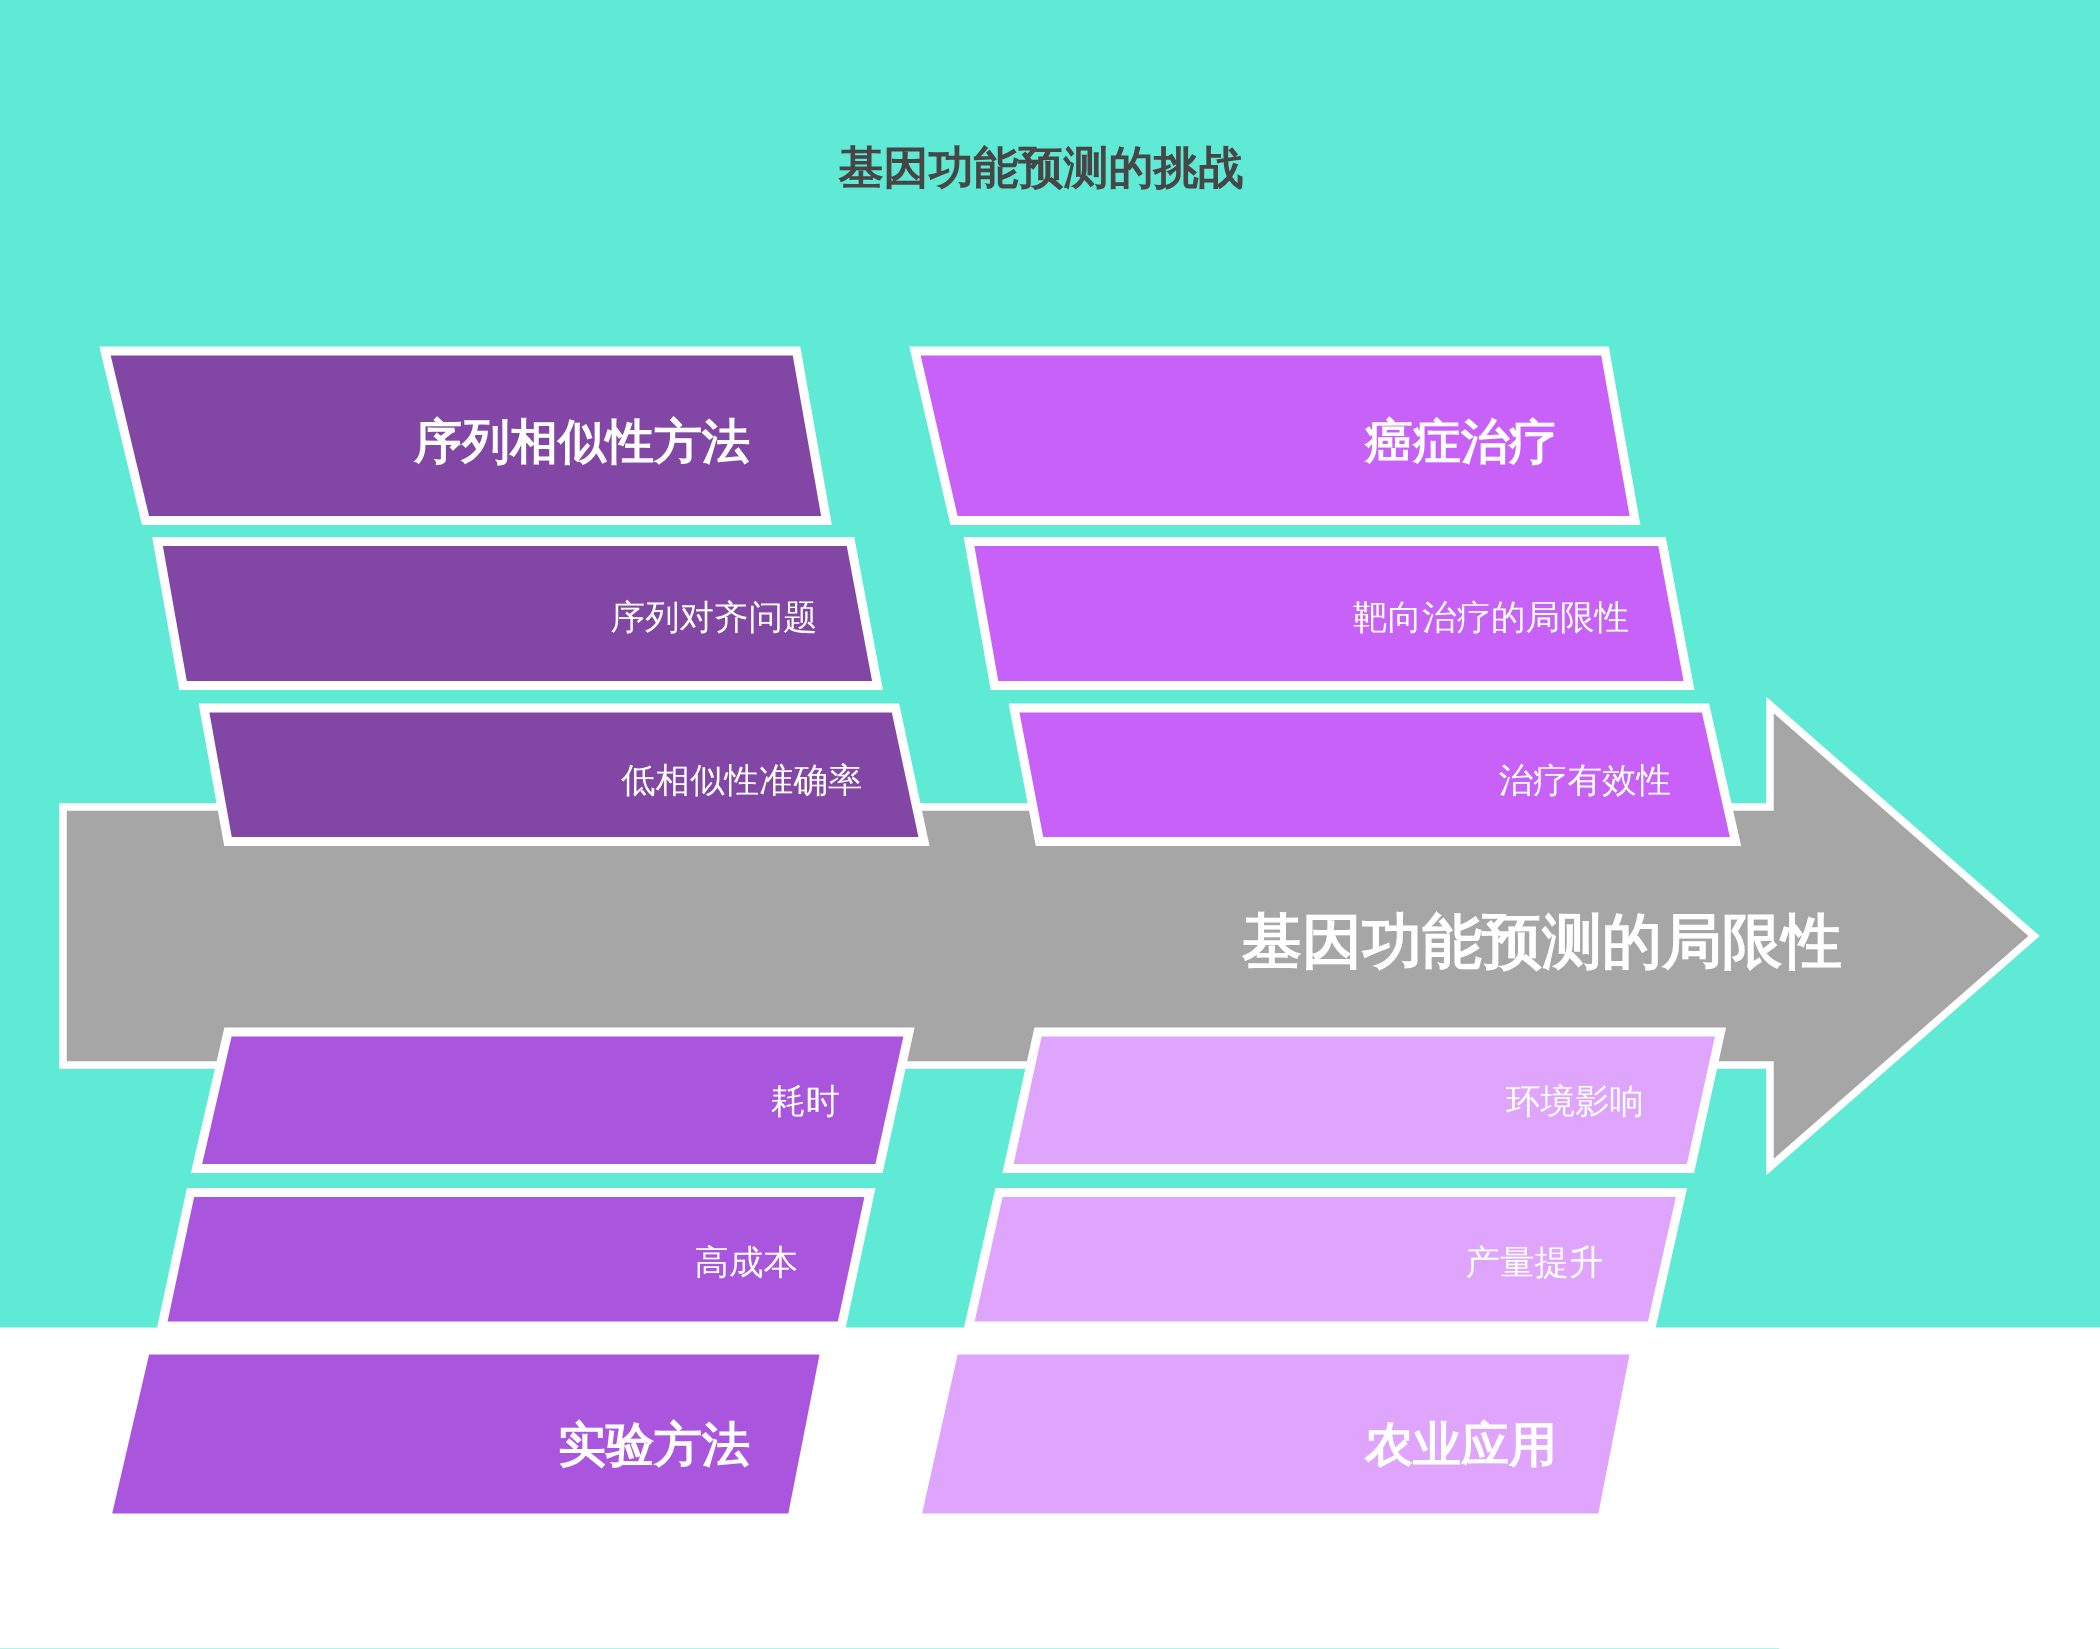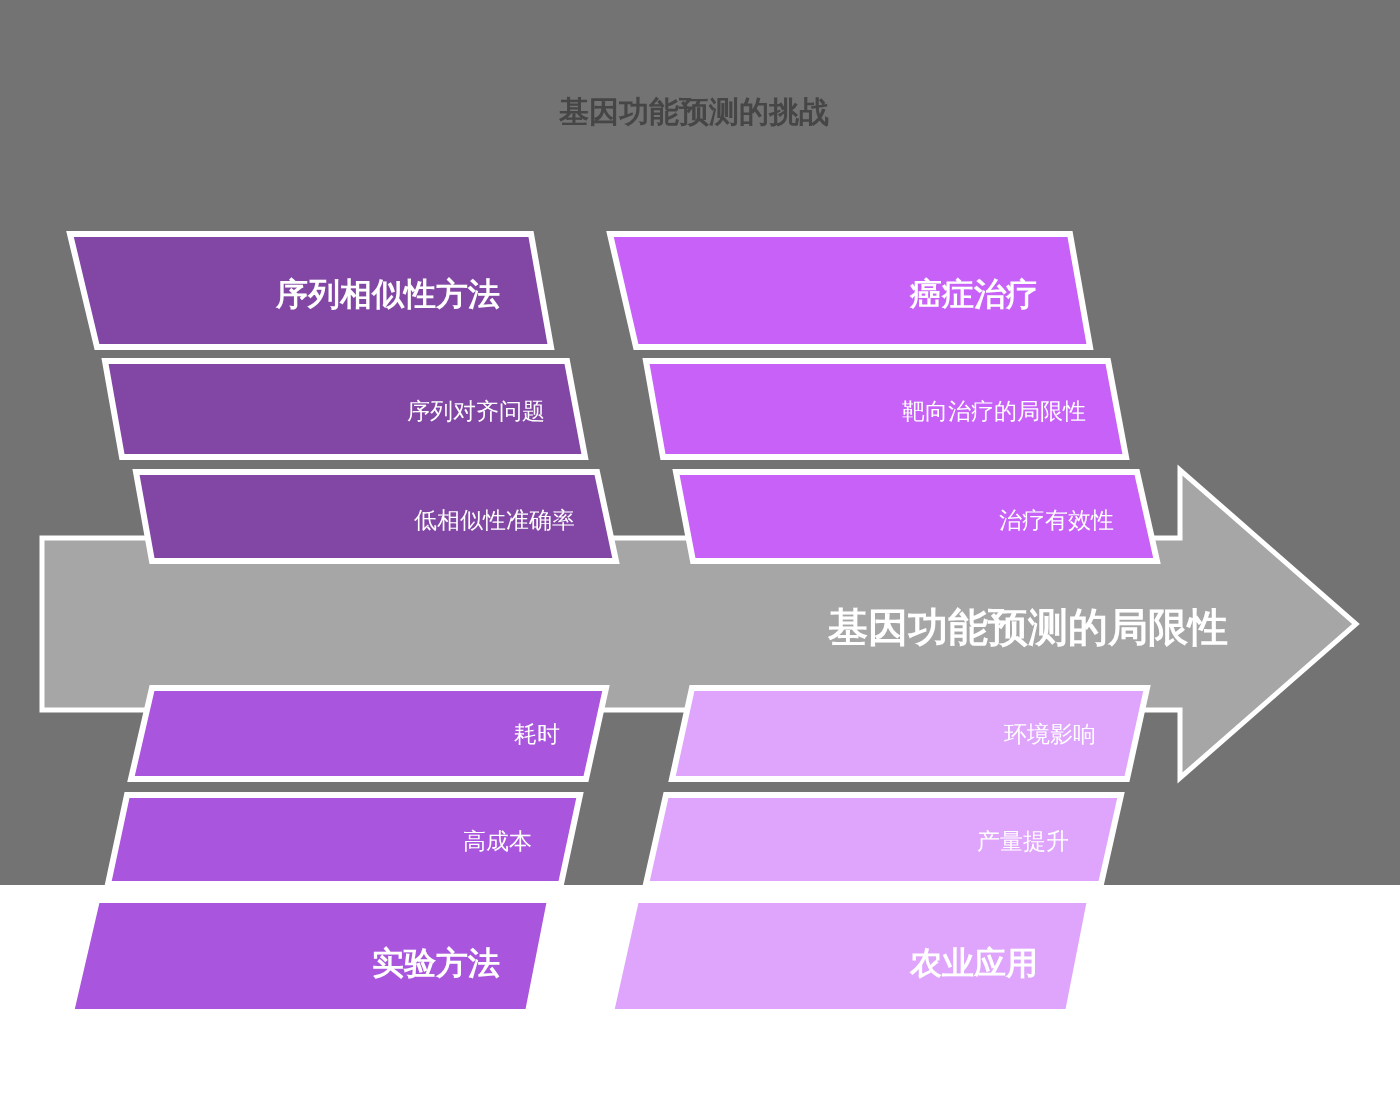--- a/index.html
+++ b/index.html
@@ -9,21 +9,21 @@
   body {
     width: 1400px;
     height: 1099px;
     overflow: hidden;
     font-family: "Liberation Sans", "DejaVu Sans", sans-serif;
   }
   #stage {
     position: relative;
     width: 1400px;
     height: 885px;
-    background: #737373;
+    background: #5eead4;
   }
   #diagram-svg {
     position: absolute;
     inset: 0;
     width: 1400px;
     height: 1099px;
     display: block;
   }
   .title-text {
     font-weight: bold;

